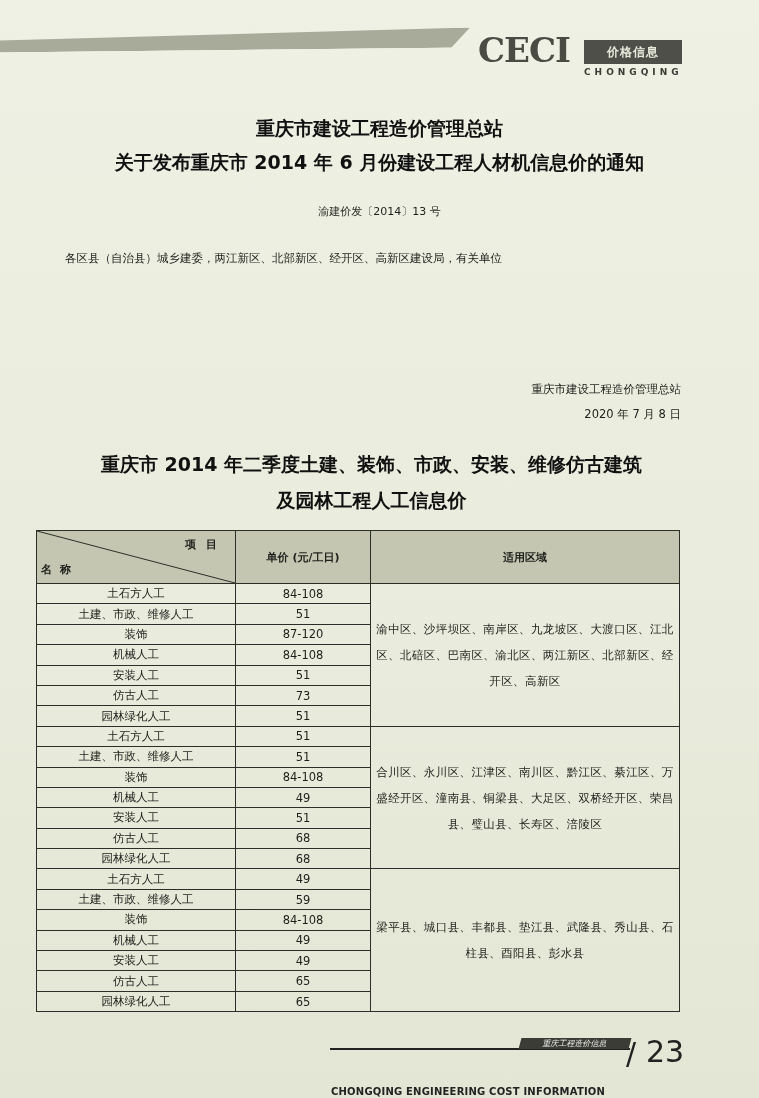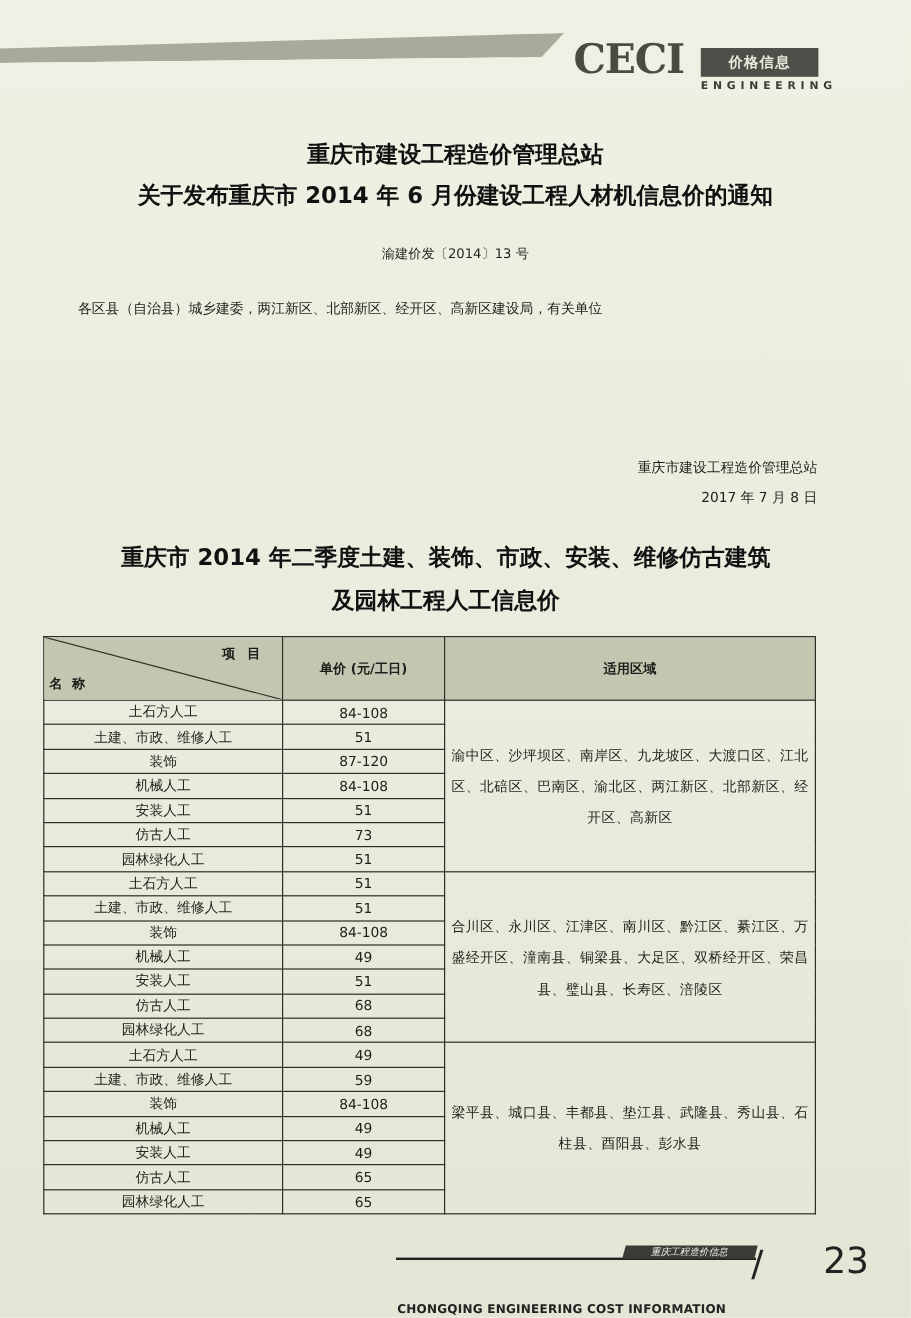--- a/index.html
+++ b/index.html
@@ -57,38 +57,38 @@
   th.diag { position: relative; width: 198px; }
   th.diag svg { position: absolute; inset: 0; }
   th.diag .top { position: absolute; right: 8px; top: 6px; letter-spacing: 10px; }
   th.diag .bot { position: absolute; left: 4px; bottom: 6px; letter-spacing: 8px; }
   td.price-cell { width: 134px; }
   td.region { text-align: left; padding: 0 4px 0 4px; line-height: 26px; vertical-align: middle; font-size: 11.5px; letter-spacing: 0.4px; }
   .footer-line { position: absolute; left: 330px; top: 1048px; width: 300px; height: 2px; background: #222; }
   .footer-tag { position: absolute; left: 520px; top: 1038px; width: 110px; height: 11px; background: #3a3c35; color: #eee; font-size: 8px; line-height: 11px; text-align: center; transform: skewX(-15deg); }
   .footer-en { position: absolute; left: 331px; top: 1086px; font-size: 10px; font-weight: bold; letter-spacing: 0.2px; color: #222; }
   .footer-slash { position: absolute; left: 626px; top: 1036px; font-size: 30px; color: #222; }
-  .footer-pg { position: absolute; left: 646px; top: 1034px; font-size: 30px; color: #222; margin-left: 40px; }
+  .footer-pg { position: absolute; left: 646px; top: 1034px; font-size: 30px; color: #222; }
 </style>
 </head>
 <body>
 
 <div class="page">
   <div class="header-bar"></div>
   <div class="logo-ceci">CECI</div>
   <div class="logo-tag">价格信息</div>
-  <div class="logo-pinyin">ENGINEERING</div>
+  <div class="logo-pinyin">CHONGQING</div>
 
   <div class="title1">重庆市建设工程造价管理总站</div>
   <div class="title2">关于发布重庆市 2014 年 6 月份建设工程人材机信息价的通知</div>
   <div class="docno">渝建价发〔2014〕13 号</div>
 
   <div class="para p-addr">各区县（自治县）城乡建委，两江新区、北部新区、经开区、高新区建设局，有关单位</div>
   <div class="sig sig1">重庆市建设工程造价管理总站</div>
-  <div class="sig sig2">2017 年 7 月 8 日</div>
+  <div class="sig sig2">2020 年 7 月 8 日</div>
 
   <div class="t2a">重庆市 2014 年二季度土建、装饰、市政、安装、维修仿古建筑</div>
   <div class="t2b">及园林工程人工信息价</div>
 
   <table class="price">
     <thead>
       <tr>
         <th class="diag">
           <svg width="198" height="52" preserveAspectRatio="none">
               <line x1="0" y1="0" x2="198" y2="52" stroke="#2c2e28" stroke-width="1"></line>

